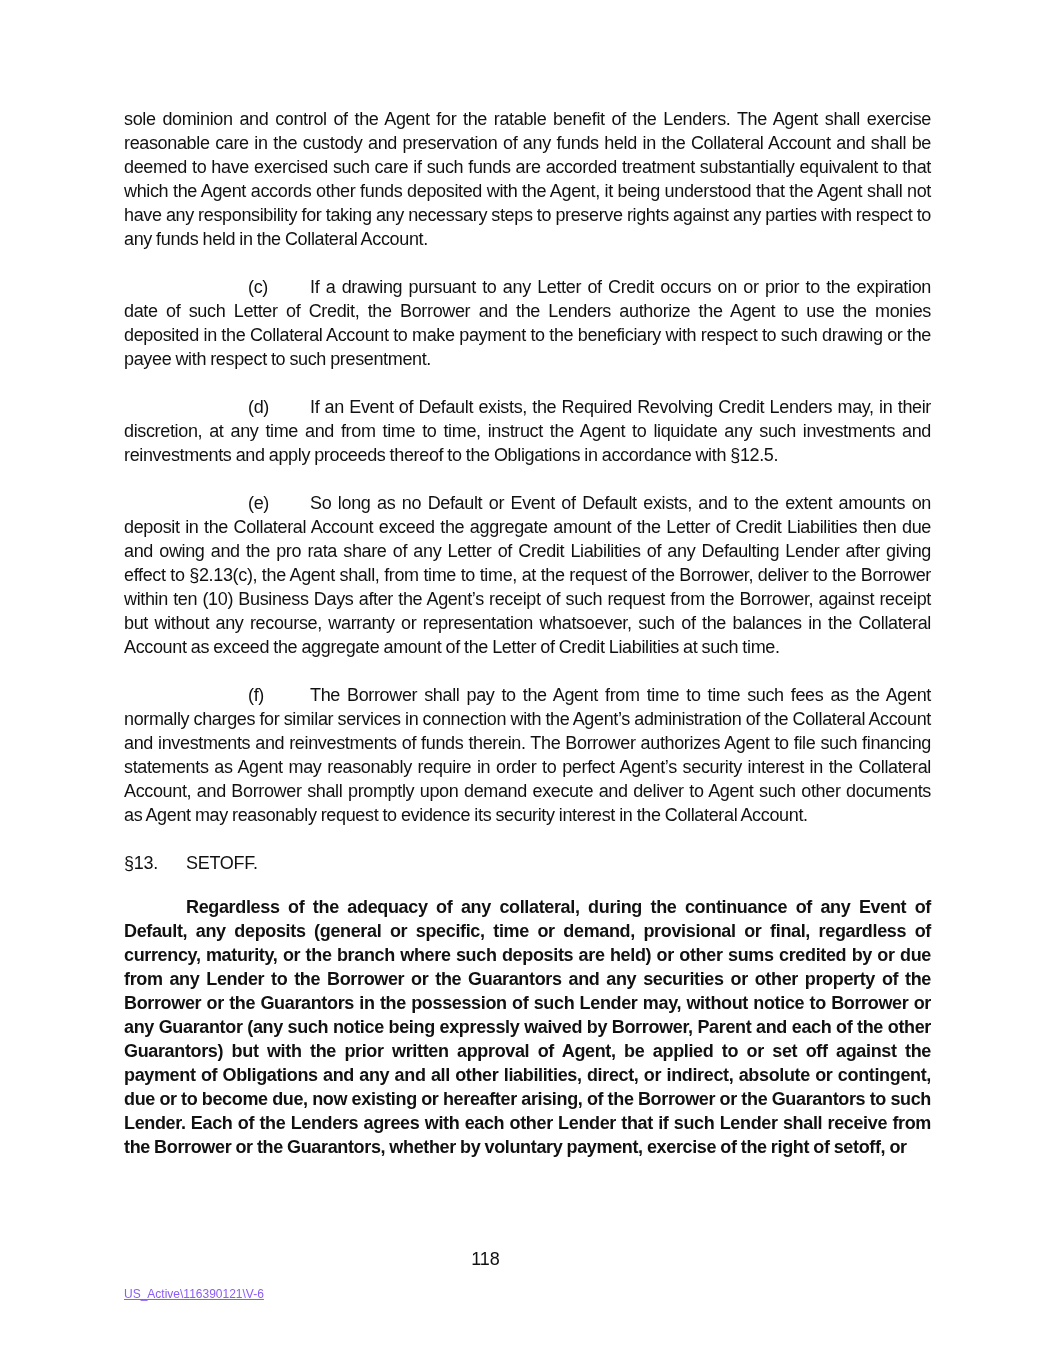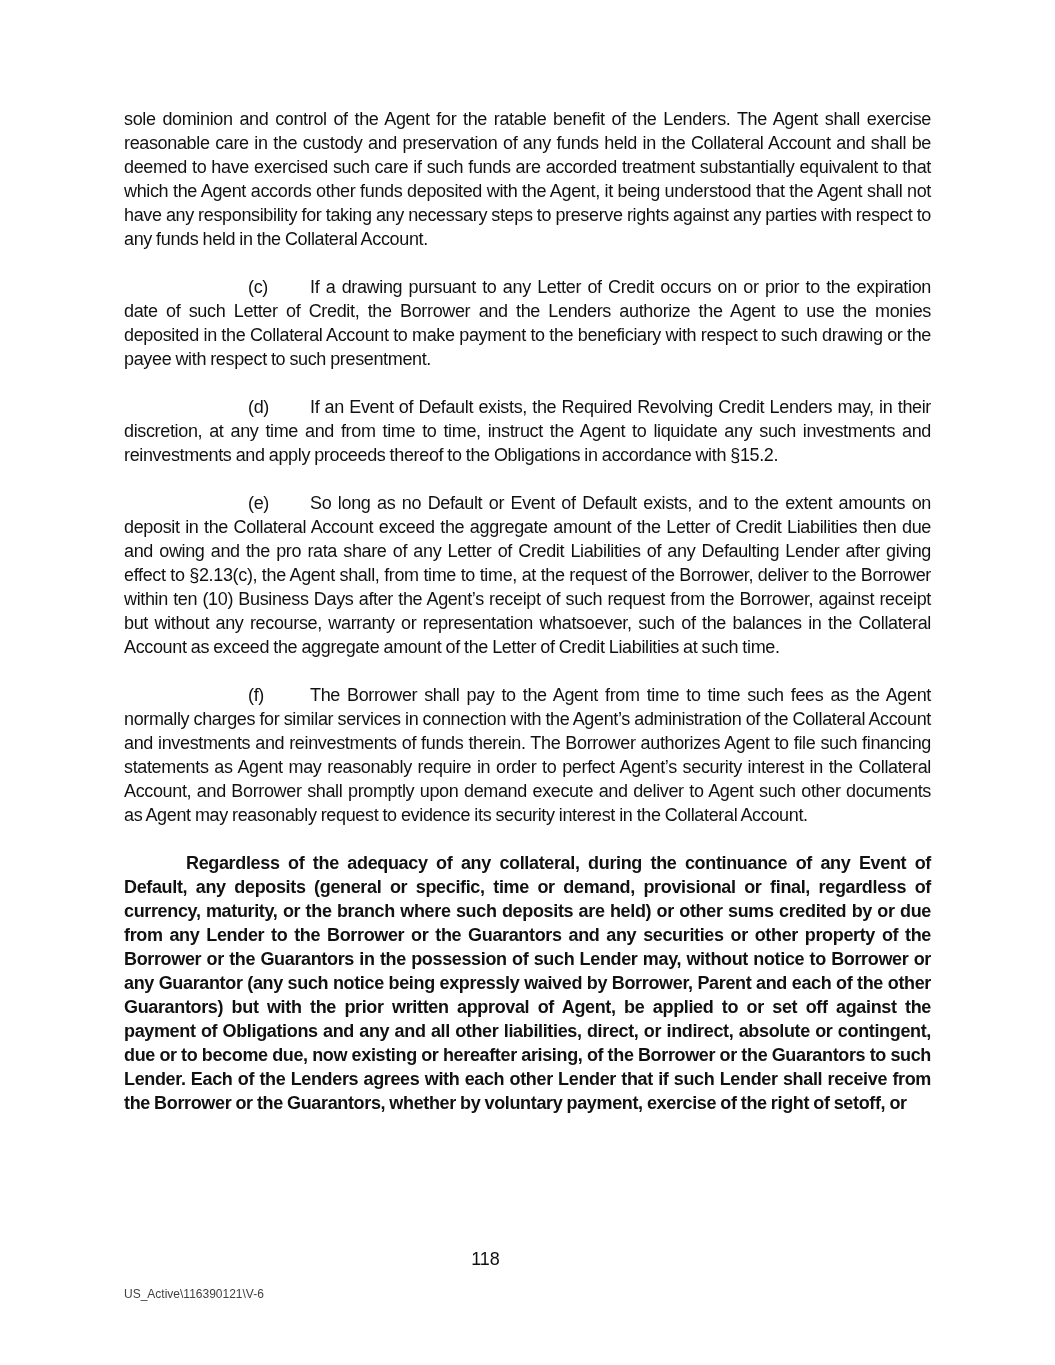--- a/index.html
+++ b/index.html
@@ -59,37 +59,39 @@
       text-align: center;
       font-size: 18px;
       line-height: 22px;
     }
     .doc-id {
       position: absolute;
       left: 124px;
       top: 1287px;
       font-size: 12px;
       line-height: 14px;
-      color: #404040;
+      color: #8b5cf6;
+      text-decoration: underline;
     }
   </style>
 </head>
 <body>
 
 <div class="page-body">
 
   <p class="para">sole dominion and control of the Agent for the ratable benefit of the Lenders.  The Agent shall exercise reasonable care in the custody and preservation of any funds held in the Collateral Account and shall be deemed to have exercised such care if such funds are accorded treatment substantially equivalent to that which the Agent accords other funds deposited with the Agent, it being understood that the Agent shall not have any responsibility for taking any necessary steps to preserve rights against any parties with respect to any funds held in the Collateral Account.</p>
 
   <p class="para sub"><span class="label">(c)</span><span>If a drawing pursuant to any Letter of Credit occurs on or prior to the expiration date of such Letter of Credit, the Borrower and the Lenders authorize the Agent to use the monies deposited in the Collateral Account to make payment to the beneficiary with respect to such drawing or the payee with respect to such presentment.</span></p>
 
-  <p class="para sub"><span class="label">(d)</span><span>If an Event of Default exists, the Required Revolving Credit Lenders may, in their discretion, at any time and from time to time, instruct the Agent to liquidate any such investments and reinvestments and apply proceeds thereof to the Obligations in accordance with §15.2.</span></p>
+  <p class="para sub"><span class="label">(d)</span><span>If an Event of Default exists, the Required Revolving Credit Lenders may, in their discretion, at any time and from time to time, instruct the Agent to liquidate any such investments and reinvestments and apply proceeds thereof to the Obligations in accordance with §12.5.</span></p>
 
   <p class="para sub"><span class="label">(e)</span><span>So long as no Default or Event of Default exists, and to the extent amounts on deposit in the Collateral Account exceed the aggregate amount of the Letter of Credit Liabilities then due and owing and the pro rata share of any Letter of Credit Liabilities of any Defaulting Lender after giving effect to §2.13(c), the Agent shall, from time to time, at the request of the Borrower, deliver to the Borrower within ten (10) Business Days after the Agent’s receipt of such request from the Borrower, against receipt but without any recourse, warranty or representation whatsoever, such of the balances in the Collateral Account as exceed the aggregate amount of the Letter of Credit Liabilities at such time.</span></p>
 
   <p class="para sub"><span class="label">(f)</span><span>The Borrower shall pay to the Agent from time to time such fees as the Agent normally charges for similar services in connection with the Agent’s administration of the Collateral Account and investments and reinvestments of funds therein.  The Borrower authorizes Agent to file such financing statements as Agent may reasonably require in order to perfect Agent’s security interest in the Collateral Account, and Borrower shall promptly upon demand execute and deliver to Agent such other documents as Agent may reasonably request to evidence its security interest in the Collateral Account.</span></p>
 
+  <div class="heading"><span class="num">§13.</span><span>SETOFF.</span></div>
 
   <p class="para body-indent">Regardless of the adequacy of any collateral, during the continuance of any Event of Default, any deposits (general or specific, time or demand, provisional or final, regardless of currency, maturity, or the branch where such deposits are held) or other sums credited by or due from any Lender to the Borrower or the Guarantors and any securities or other property of the Borrower or the Guarantors in the possession of such Lender may, without notice to Borrower or any Guarantor (any such notice being expressly waived by Borrower, Parent and each of the other Guarantors) but with the prior written approval of Agent, be applied to or set off against the payment of Obligations and any and all other liabilities, direct, or indirect, absolute or contingent, due or to become due, now existing or hereafter arising, of the Borrower or the Guarantors to such Lender.  Each of the Lenders agrees with each other Lender that if such Lender shall receive from the Borrower or the Guarantors, whether by voluntary payment, exercise of the right of setoff, or</p>
 
 </div>
 
 <div class="page-number">118</div>
 <div class="doc-id">US_Active\116390121\V-6</div>
 
 </body></html>

